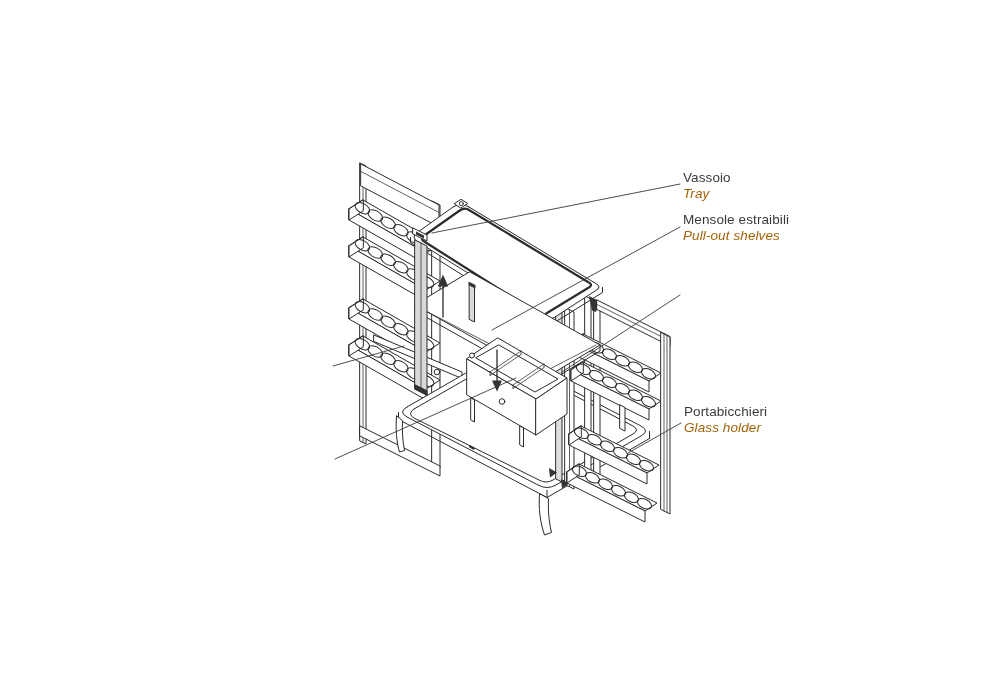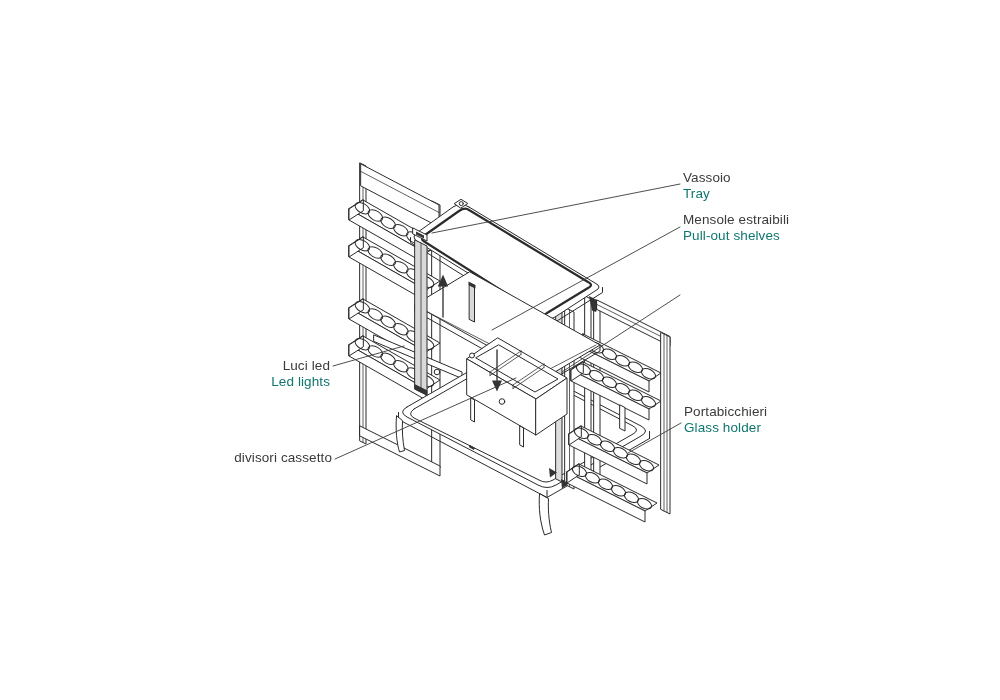--- a/index.html
+++ b/index.html
@@ -14,21 +14,21 @@
   .stage svg { position: absolute; left: 0; top: 0; }
   .callout {
     position: absolute;
     font-size: 13.5px;
     line-height: 15.5px;
     color: #3a3a3a;
     letter-spacing: 0.1px;
     white-space: nowrap;
   }
   .callout .it { display: block; }
-  .callout .en { display: block; color: #0f766e; }
+  .callout .en { display: block; font-style: italic; color: #a16207; }
   .callout.right-align { text-align: right; }
   
   .art path, .art line, .art ellipse, .art circle, .art polygon {
     stroke: #2b2b2b;
     stroke-width: 1;
     fill: none;
     stroke-linejoin: round;
     stroke-linecap: round;
   }
   .art .w { fill: #ffffff; }
@@ -198,22 +198,17 @@
     <span class="it">Mensole estraibili</span>
     <span class="en">Pull-out shelves</span>
   </div>
 
 
   <div class="callout" style="left:684px; top:404px;">
     <span class="it">Portabicchieri</span>
     <span class="en">Glass holder</span>
   </div>
 
-  <div class="callout right-align" style="left:160px; top:358px; width:170px;">
-    <span class="it">Luci led</span>
-    <span class="en">Led lights</span>
-  </div>
 
   <div class="callout right-align" style="left:120px; top:450px; width:212px;">
-    <span class="it">divisori cassetto</span>
   </div>
 
 </div>
 
 </body></html>

